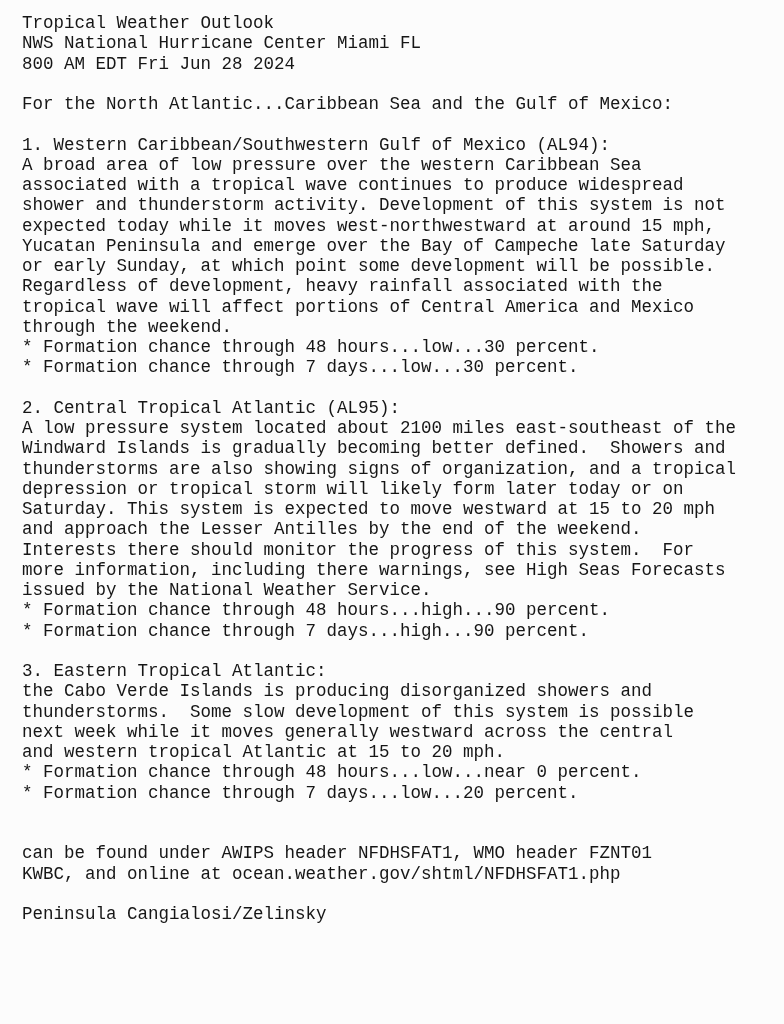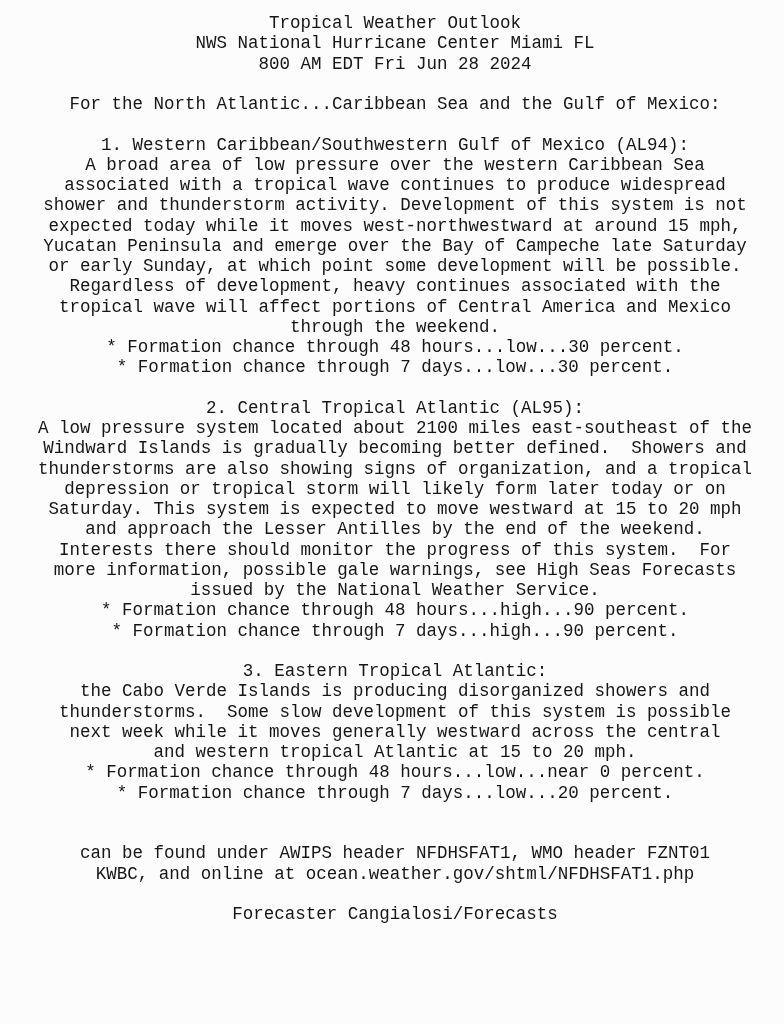--- a/index.html
+++ b/index.html
@@ -15,21 +15,20 @@
   .doc {
     box-sizing: border-box;
     width: 784px;
     height: 1024px;
     padding: 13px 16px 0 22px;
     font-family: "Liberation Mono", "DejaVu Sans Mono", monospace;
     font-size: 17.5px;
     line-height: 20.25px;
     color: #161616;
     letter-spacing: 0;
-    text-align: center;
   }
   .line {
     white-space: pre;
     height: 20.25px;
     overflow: visible;
   }
 </style>
 </head>
 <body>
 
@@ -43,38 +42,38 @@
   <div class="line blank"></div>
 
   <section>
     <div class="line">1. Western Caribbean/Southwestern Gulf of Mexico (AL94):</div>
     <div class="line">A broad area of low pressure over the western Caribbean Sea</div>
     <div class="line">associated with a tropical wave continues to produce widespread</div>
     <div class="line">shower and thunderstorm activity. Development of this system is not</div>
     <div class="line">expected today while it moves west-northwestward at around 15 mph,</div>
     <div class="line">Yucatan Peninsula and emerge over the Bay of Campeche late Saturday</div>
     <div class="line">or early Sunday, at which point some development will be possible.</div>
-    <div class="line">Regardless of development, heavy continues associated with the</div>
+    <div class="line">Regardless of development, heavy rainfall associated with the</div>
     <div class="line">tropical wave will affect portions of Central America and Mexico</div>
     <div class="line">through the weekend.</div>
     <div class="line">* Formation chance through 48 hours...low...30 percent.</div>
     <div class="line">* Formation chance through 7 days...low...30 percent.</div>
   </section>
   <div class="line blank"></div>
 
   <section>
     <div class="line">2. Central Tropical Atlantic (AL95):</div>
     <div class="line">A low pressure system located about 2100 miles east-southeast of the</div>
     <div class="line">Windward Islands is gradually becoming better defined.  Showers and</div>
     <div class="line">thunderstorms are also showing signs of organization, and a tropical</div>
     <div class="line">depression or tropical storm will likely form later today or on</div>
     <div class="line">Saturday. This system is expected to move westward at 15 to 20 mph</div>
     <div class="line">and approach the Lesser Antilles by the end of the weekend.</div>
     <div class="line">Interests there should monitor the progress of this system.  For</div>
-    <div class="line">more information, possible gale warnings, see High Seas Forecasts</div>
+    <div class="line">more information, including there warnings, see High Seas Forecasts</div>
     <div class="line">issued by the National Weather Service.</div>
     <div class="line">* Formation chance through 48 hours...high...90 percent.</div>
     <div class="line">* Formation chance through 7 days...high...90 percent.</div>
   </section>
   <div class="line blank"></div>
 
   <section>
     <div class="line">3. Eastern Tropical Atlantic:</div>
     <div class="line">the Cabo Verde Islands is producing disorganized showers and</div>
     <div class="line">thunderstorms.  Some slow development of this system is possible</div>
@@ -84,15 +83,15 @@
     <div class="line">* Formation chance through 7 days...low...20 percent.</div>
   </section>
   <div class="line blank"></div>
   <div class="line blank"></div>
 
   <section>
     <div class="line">can be found under AWIPS header NFDHSFAT1, WMO header FZNT01</div>
     <div class="line">KWBC, and online at ocean.weather.gov/shtml/NFDHSFAT1.php</div>
   </section>
   <div class="line blank"></div>
-  <div class="line">Forecaster Cangialosi/Forecasts</div>
+  <div class="line">Peninsula Cangialosi/Zelinsky</div>
 
 </div>
 
 </body></html>

